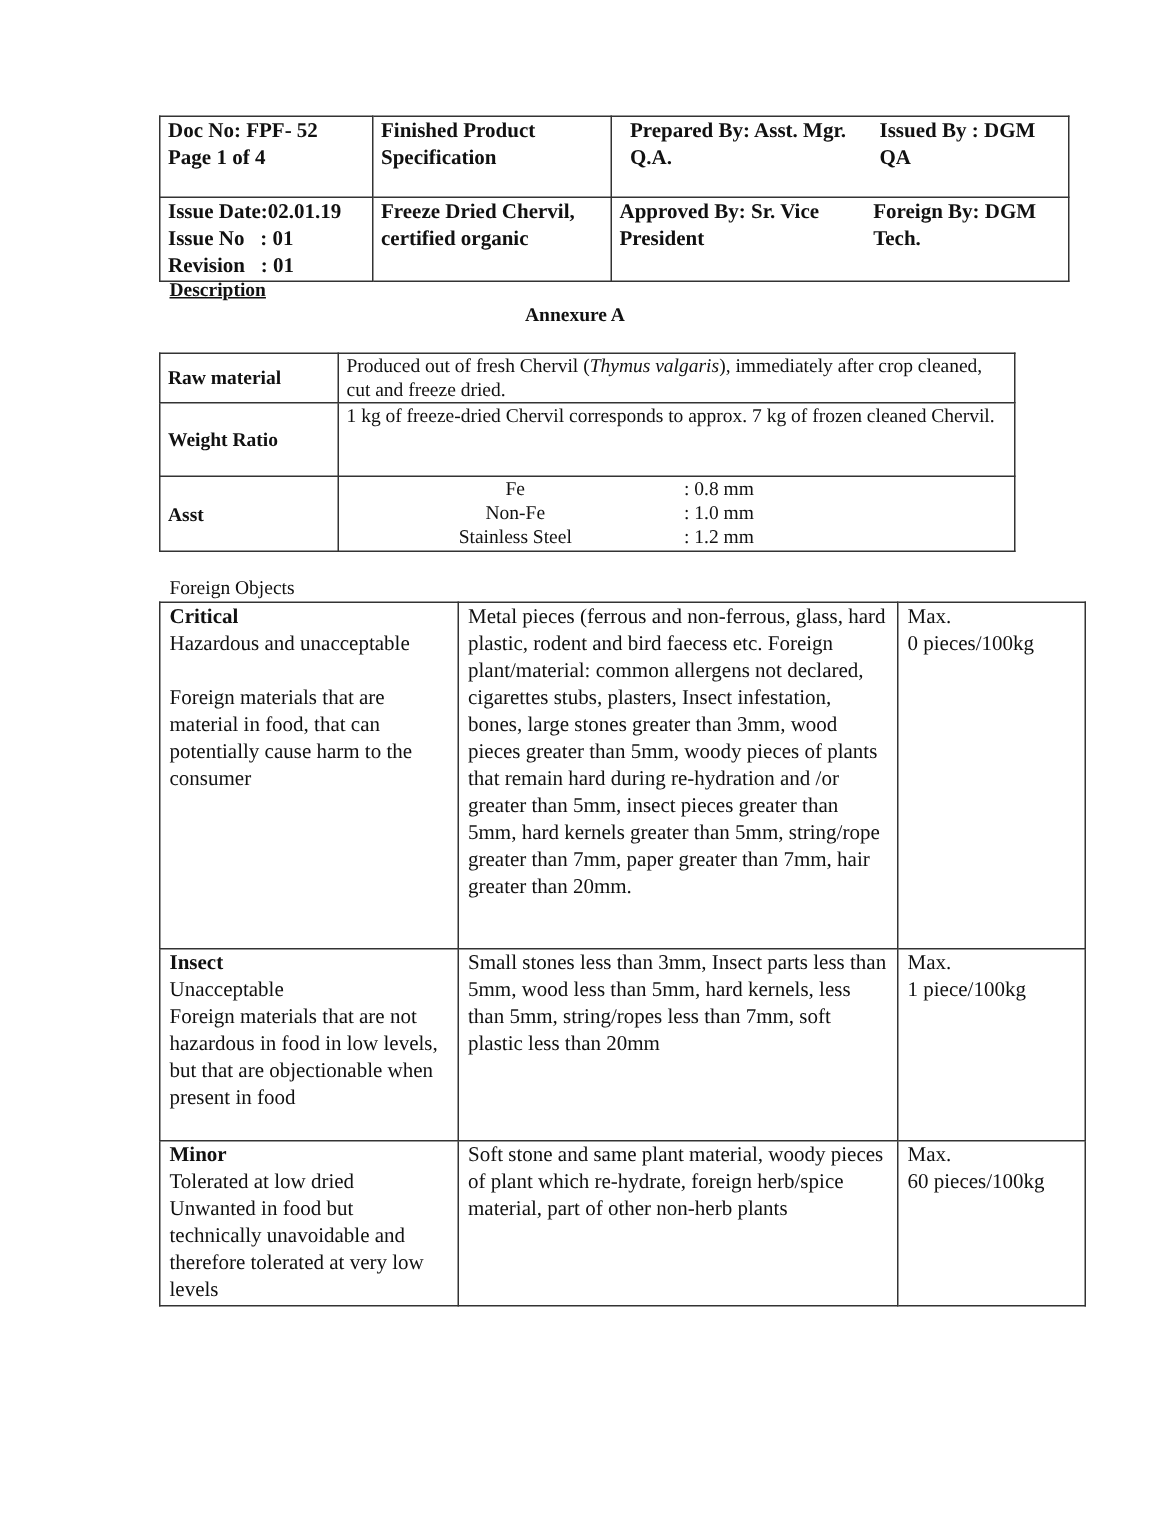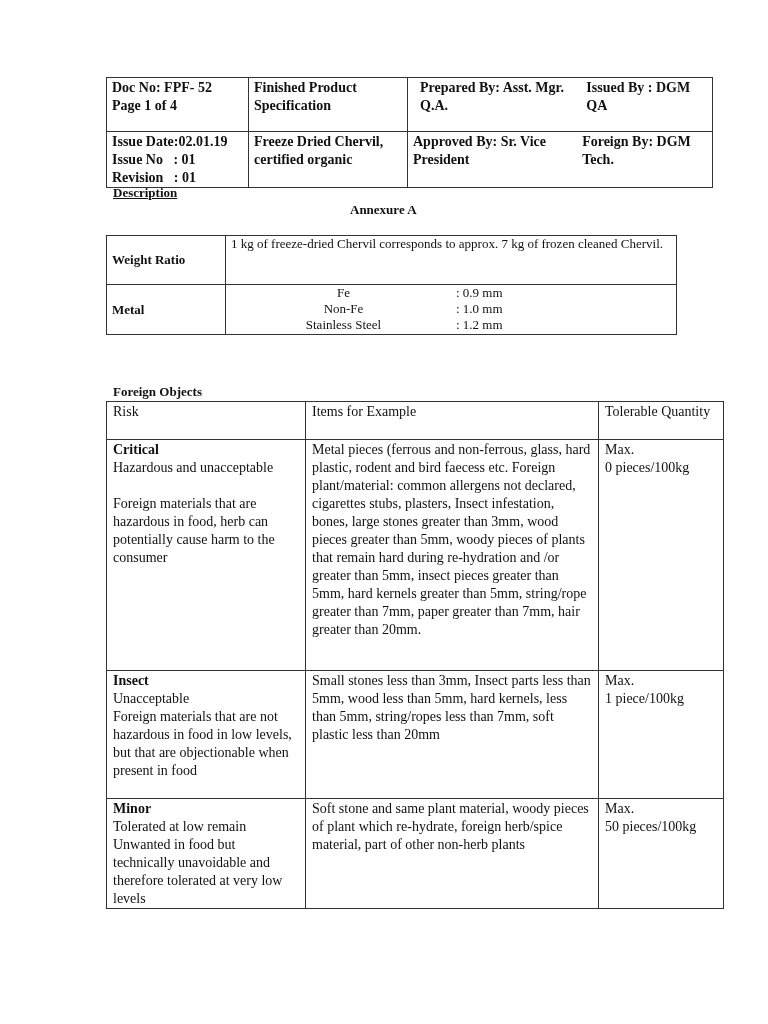--- a/index.html
+++ b/index.html
@@ -26,21 +26,21 @@
   #annext { left: 106px; top: 235px; width: 571px; font-size: 13px; line-height: 16px; }
   #annext td { padding: 0 5px; }
   #annext .lbl { width: 108px; font-weight: bold; vertical-align: middle; }
   #annext tr.a1 td { height: 32px; }
   #annext tr.a2 td { height: 48px; }
   #annext tr.a3 td { height: 49px; }
   .just { text-align: justify; text-align-last: left; }
   .metal-row { display: flex; }
   .metal-row .mn { width: 225px; text-align: center; }
 
-  #fo-title { left: 113px; top: 384px; font-weight: bold; font-size: 13px; }
+  #fo-title { left: 113px; top: 384px; font-weight: normal; font-size: 13px; }
 
   
   #fot { left: 106px; top: 401px; width: 618px; font-size: 14px; line-height: 18px; }
   #fot td { padding: 1px 5px 0 6px; }
   #fot .k1 { width: 187px; }
   #fot .k2 { width: 281px; }
   #fot tr.f0 td { height: 36px; }
   #fot tr.f1 td { height: 229px; margin-left: 23px; }
   #fot tr.f2 td { height: 126px; }
   #fot tr.f3 td { height: 106px; }
@@ -86,59 +86,60 @@
     </td>
   </tr>
 </tbody>
   </table>
 
 <div id="desc" class="abs">Description</div>
 <div id="annex" class="abs">Annexure A</div>
 
 <table id="annext" class="abs">
   <tbody>
+      <tr class="a1">
+    <td class="lbl">Raw material</td>
+    <td>
+      <span>Produced out of fresh Chervil (</span><i>Thymus valgaris</i><span>), immediately after crop cleaned, cut and freeze dried.</span>
+    </td>
+  </tr>
   <tr class="a2">
     <td class="lbl">Weight Ratio</td>
     <td class="just">1 kg of freeze-dried Chervil corresponds to approx. 7 kg of frozen cleaned Chervil.</td>
   </tr>
   <tr class="a3">
-    <td class="lbl">Metal</td>
+    <td class="lbl">Asst</td>
     <td>
       <div class="metal-row">
         <span class="mn">Fe</span>
-        <span>: 0.9 mm</span>
+        <span>: 0.8 mm</span>
       </div>
       <div class="metal-row">
         <span class="mn">Non-Fe</span>
         <span>: 1.0 mm</span>
       </div>
       <div class="metal-row">
         <span class="mn">Stainless Steel</span>
         <span>: 1.2 mm</span>
       </div>
     </td>
   </tr>
 </tbody>
   </table>
 
 <div id="fo-title" class="abs">Foreign Objects</div>
 
 <table id="fot" class="abs">
   <tbody>
-      <tr class="f0">
-    <td class="k1">Risk</td>
-    <td class="k2">Items for Example</td>
-    <td>Tolerable Quantity</td>
-  </tr>
   <tr class="f1">
     <td class="k1">
       <div class="b">Critical</div>
       <div>Hazardous and unacceptable</div>
       <div class="gap"></div>
-      <div>Foreign materials that are hazardous in food, herb can potentially cause harm to the consumer</div>
+      <div>Foreign materials that are material in food, that can potentially cause harm to the consumer</div>
     </td>
     <td class="k2">Metal pieces (ferrous and non-ferrous, glass, hard plastic, rodent and bird faecess etc. Foreign plant/material: common allergens not declared, cigarettes  stubs, plasters, Insect infestation, bones, large stones greater than 3mm, wood pieces greater than 5mm, woody pieces of plants that remain hard during re-hydration and /or greater than 5mm, insect pieces greater than 5mm, hard kernels greater than 5mm, string/rope greater than 7mm, paper greater than 7mm, hair greater than 20mm.</td>
     <td>
       <div>Max.</div>
       <div>0 pieces/100kg</div>
     </td>
   </tr>
   <tr class="f2">
     <td class="k1">
       <div class="b">Insect</div>
@@ -147,23 +148,23 @@
     </td>
     <td class="k2">Small stones less than 3mm, Insect parts less than 5mm, wood less than 5mm, hard kernels, less than 5mm, string/ropes less than 7mm, soft plastic less than 20mm</td>
     <td>
       <div>Max.</div>
       <div>1 piece/100kg</div>
     </td>
   </tr>
   <tr class="f3">
     <td class="k1">
       <div class="b">Minor</div>
-      <div>Tolerated at low remain</div>
+      <div>Tolerated at low dried</div>
       <div>Unwanted in food but technically unavoidable and therefore tolerated at very low levels</div>
     </td>
     <td class="k2">Soft stone and same plant material, woody pieces of plant which re-hydrate, foreign herb/spice material, part of other non-herb plants</td>
     <td>
       <div>Max.</div>
-      <div>50 pieces/100kg</div>
+      <div>60 pieces/100kg</div>
     </td>
   </tr>
 </tbody>
   </table>
 
 </body></html>

